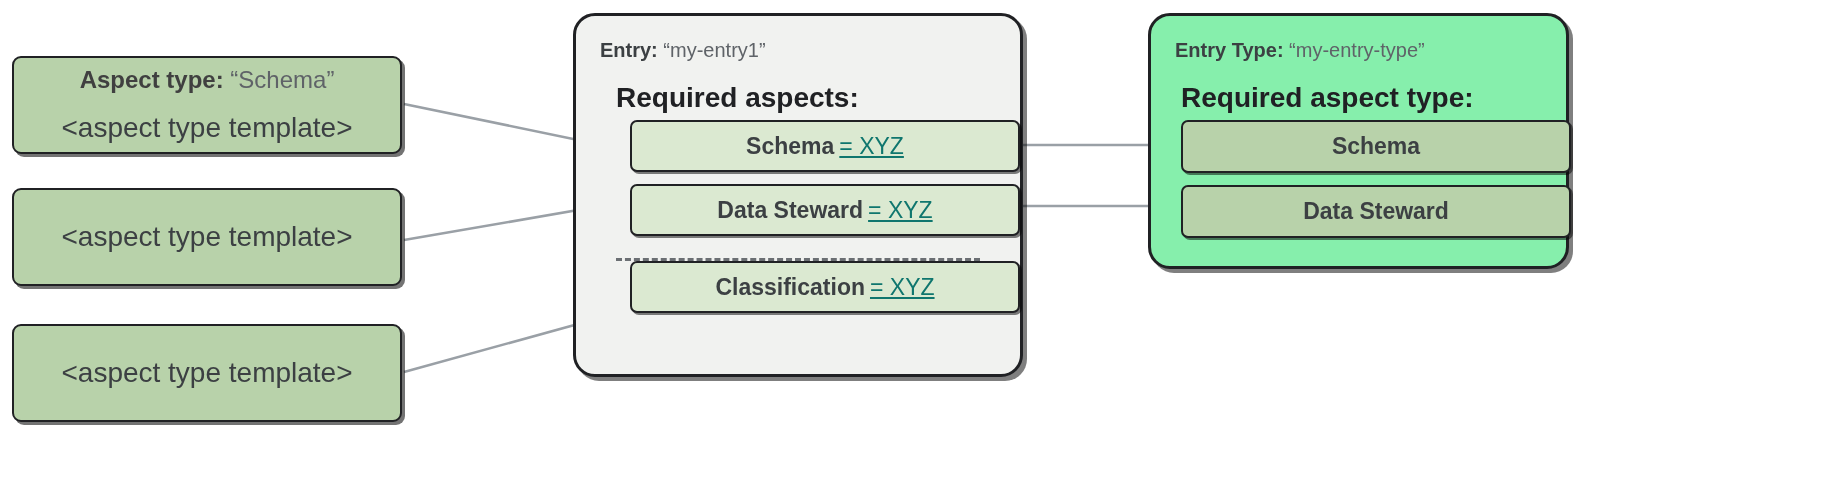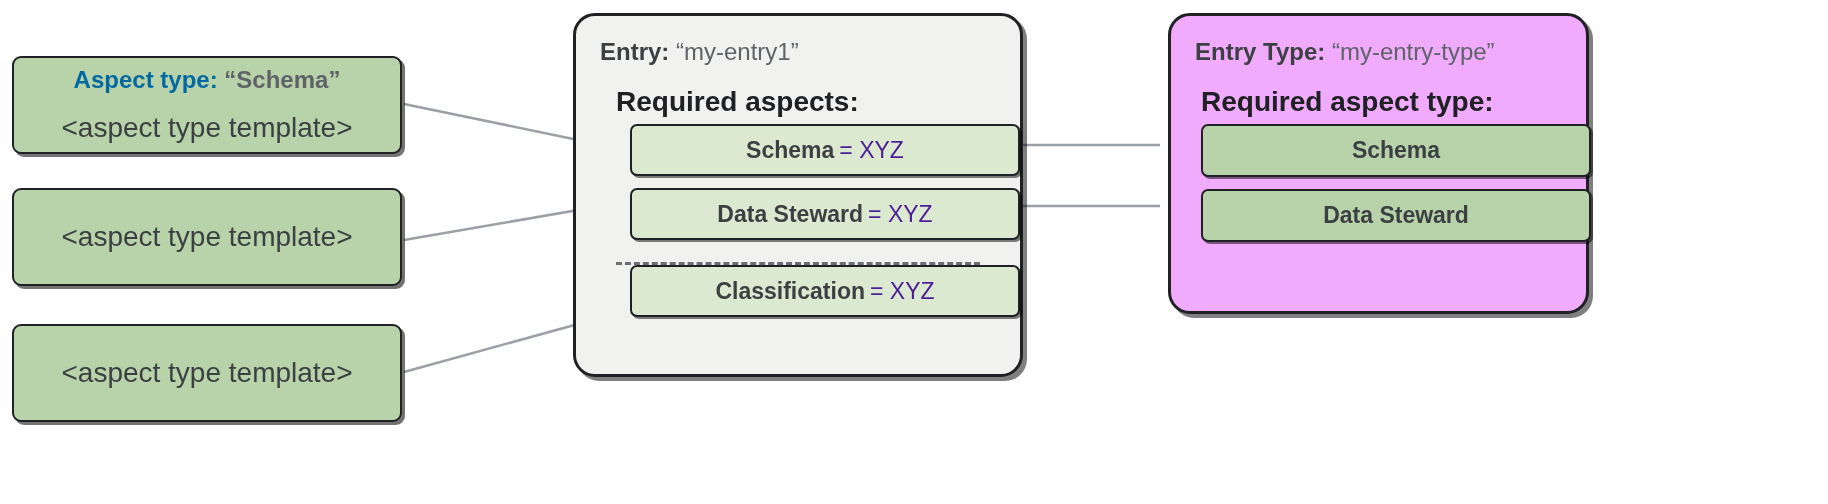--- a/index.html
+++ b/index.html
@@ -25,64 +25,63 @@
     background:#b8d2aa;
     border:2px solid #202124;
     border-radius:9px;
     box-shadow:3px 3px 0 rgba(0,0,0,0.55);
     display:flex;flex-direction:column;
     align-items:center;justify-content:center;
     gap:22px;
     padding:6px 10px;
   }
   .aspect-title{font-size:24px;line-height:1;white-space:nowrap;}
-  .aspect-title b{font-weight:bold;color:#0369a1;text-align:right;}
-  .aspect-title span{font-weight:bold;color:#5f6368;}
+  .aspect-title b{font-weight:bold;color:#404040;text-align:right;}
+  .aspect-title span{font-weight:normal;color:#5f6368;}
   .aspect-sub{font-size:28px;font-weight:normal;color:#3c4043;line-height:1;white-space:nowrap;}
 
   
   .panel{
     border:3px solid #202124;
     border-radius:22px;
     box-shadow:4px 4px 0 rgba(0,0,0,0.5);
     box-sizing:border-box;
     padding:18px 22px 20px 22px;
   }
   #entry-panel{
     left:573px;top:13px;width:450px;height:364px;
     background:#f1f2f0;
   }
   #entry-type-panel{
-    left:1148px;top:13px;width:421px;height:301px;
-    background:#f0abfc;
-    margin-left:20px;
+    left:1148px;top:13px;width:421px;height:256px;
+    background:#86efac;
   }
 
-  .panel-title{font-size:24px;line-height:1;margin:6px 0 0 2px;white-space:nowrap;}
+  .panel-title{font-size:20px;line-height:1;margin:6px 0 0 2px;white-space:nowrap;}
   .panel-title b{font-weight:bold;color:#3c4043;}
   .panel-title span{font-weight:normal;color:#5f6368;}
 
   .section-label{
     font-size:28px;font-weight:bold;color:#202124;
     margin:24px 0 8px 18px;line-height:1;white-space:nowrap;
   }
   #entry-panel .section-label{margin-left:18px;}
   #entry-type-panel .section-label{margin-left:8px;}
 
   
   .chip{
     box-sizing:border-box;
     border:2px solid #202124;
     border-radius:7px;
     display:flex;align-items:center;justify-content:center;
     font-size:23px;line-height:1;
     white-space:nowrap;
   }
   .chip b{font-weight:bold;color:#3c4043;}
-  .chip span{font-weight:normal;color:#4c1d95;padding-left:5px;}
+  .chip span{font-weight:normal;color:#0f766e;padding-left:5px;text-decoration:underline;}
 
   #entry-panel .chip{
     margin-left:32px;
     width:390px;height:52px;
     background:#dbe9d1;
     box-shadow:2px 2px 0 rgba(0,0,0,0.5);
     margin-bottom:12px;
   }
   #entry-type-panel .chip{
     margin-left:8px;

